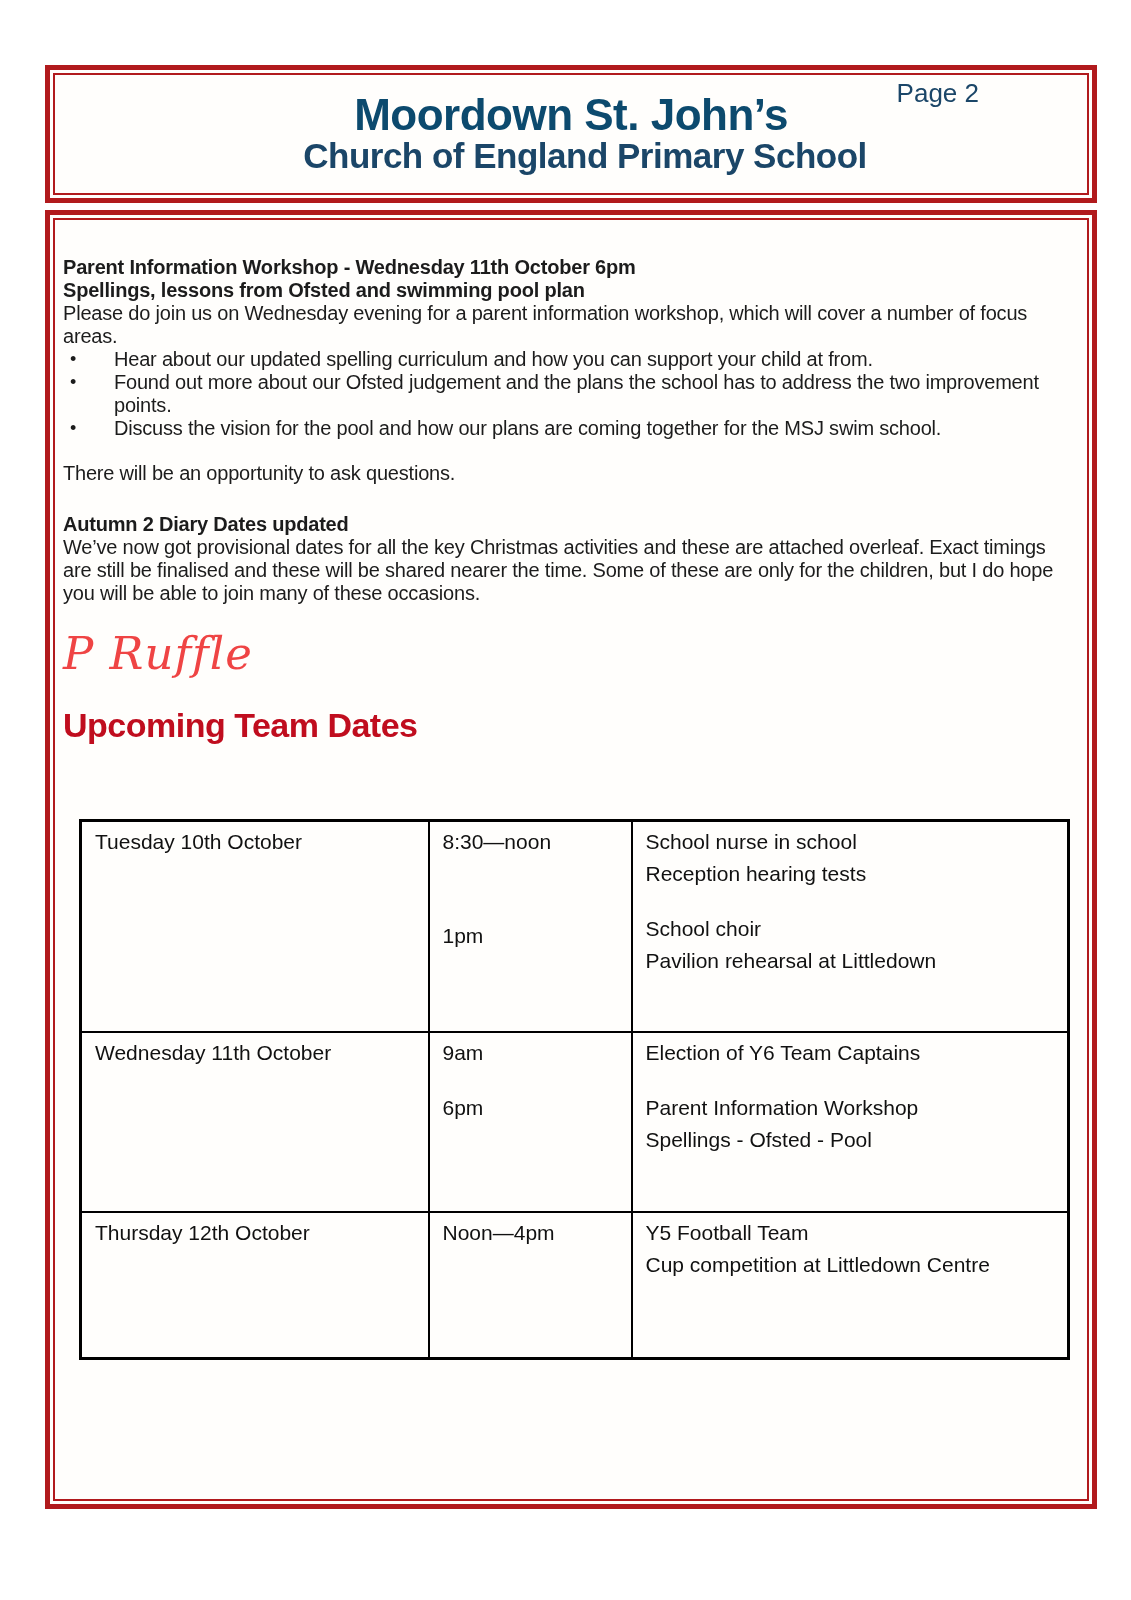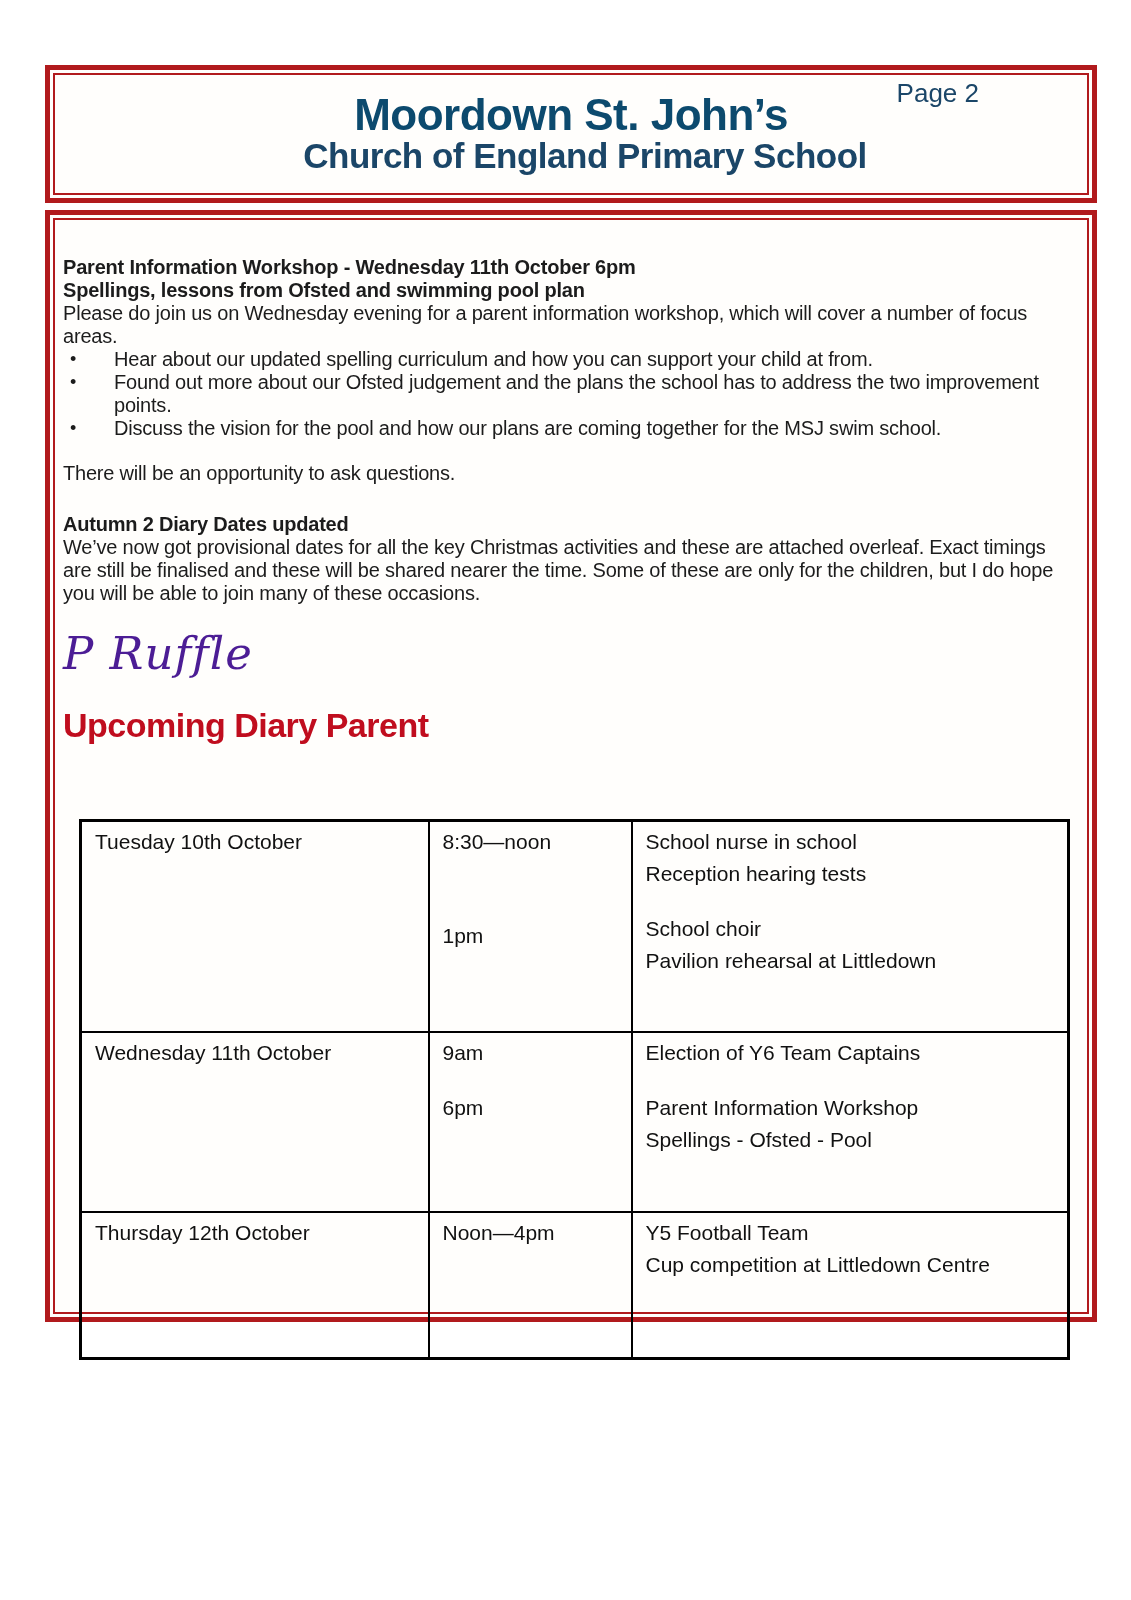--- a/index.html
+++ b/index.html
@@ -46,21 +46,21 @@
   }
   .school-subtitle {
     font-size: 35px;
     font-weight: bold;
     color: #1b4668;
     line-height: 1.05;
     letter-spacing: -0.5px;
     padding-left: 28px;
   }
   
-  .content-frame { top: 210px; height: 1112px; }
+  .content-frame { top: 210px; height: 1299px; }
   .content-inner { padding: 36px 24px 0 8px; }
   .body-text { font-size: 20px; line-height: 23px; letter-spacing: -0.2px; }
   .bold { font-weight: bold; }
   ul.bullets { list-style: none; }
   ul.bullets li {
     position: relative;
     padding-left: 51px;
     font-size: 20px;
     line-height: 23px;
     letter-spacing: -0.2px;
@@ -71,21 +71,21 @@
     top: 0;
     font-size: 18px;
   }
   .spaced { margin-top: 22px; }
   .spaced-lg { margin-top: 28px; }
   .signature {
     margin-top: 22px;
     font-family: "DejaVu Serif", serif;
     font-style: italic;
     font-size: 45px;
-    color: #4c1d95;
+    color: #ef4444;
     letter-spacing: 1px;
   }
   .diary-heading {
     margin-top: 26px;
     font-size: 34px;
     font-weight: bold;
     color: #c00d1e;
     letter-spacing: -0.5px;
   }
   
@@ -144,21 +144,21 @@
       </li>
     </ul>
 
     <p class="body-text spaced">There will be an opportunity to ask questions.</p>
 
     <p class="body-text bold spaced-lg">Autumn 2 Diary Dates updated</p>
     <p class="body-text">We’ve now got provisional dates for all the key Christmas activities and these are attached overleaf. Exact timings are still be finalised and these will be shared nearer the time.  Some of these are only for the children, but I do hope you will be able to join many of these occasions.</p>
 
     <div class="signature">P Ruffle</div>
 
-    <div class="diary-heading">Upcoming Diary Parent</div>
+    <div class="diary-heading">Upcoming Team Dates</div>
 
     <table class="diary">
       <colgroup>
         <col style="width:348px">
         <col style="width:203px">
         <col style="width:437px">
       </colgroup>
       <tbody>
         <tr class="r0">
           <td>Tuesday 10th October</td>

